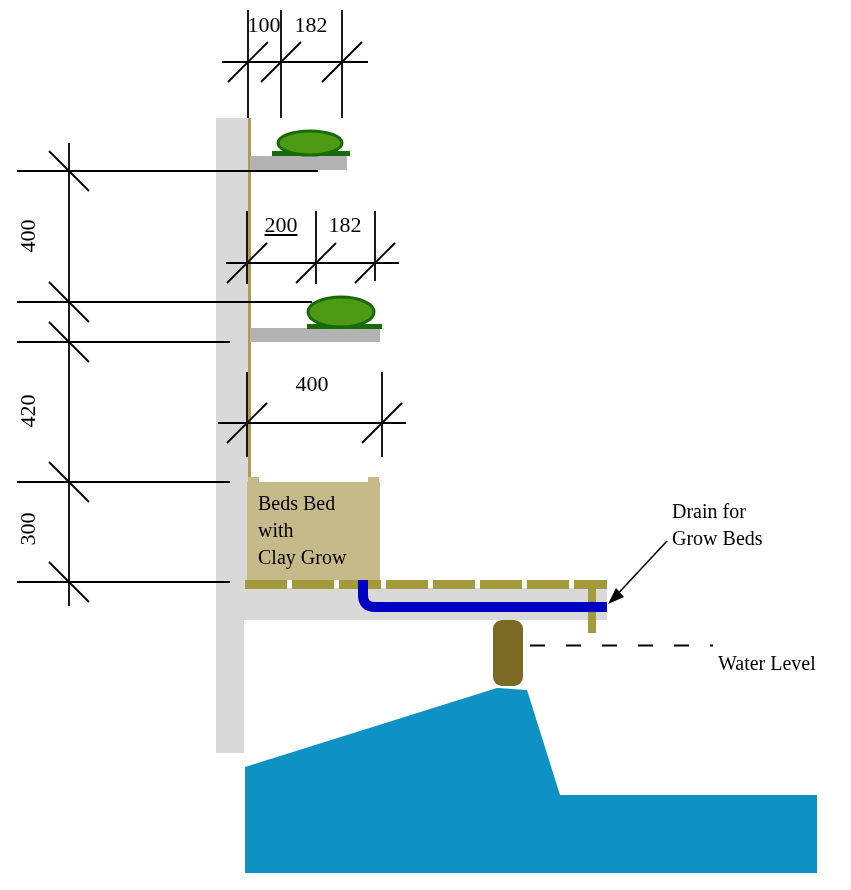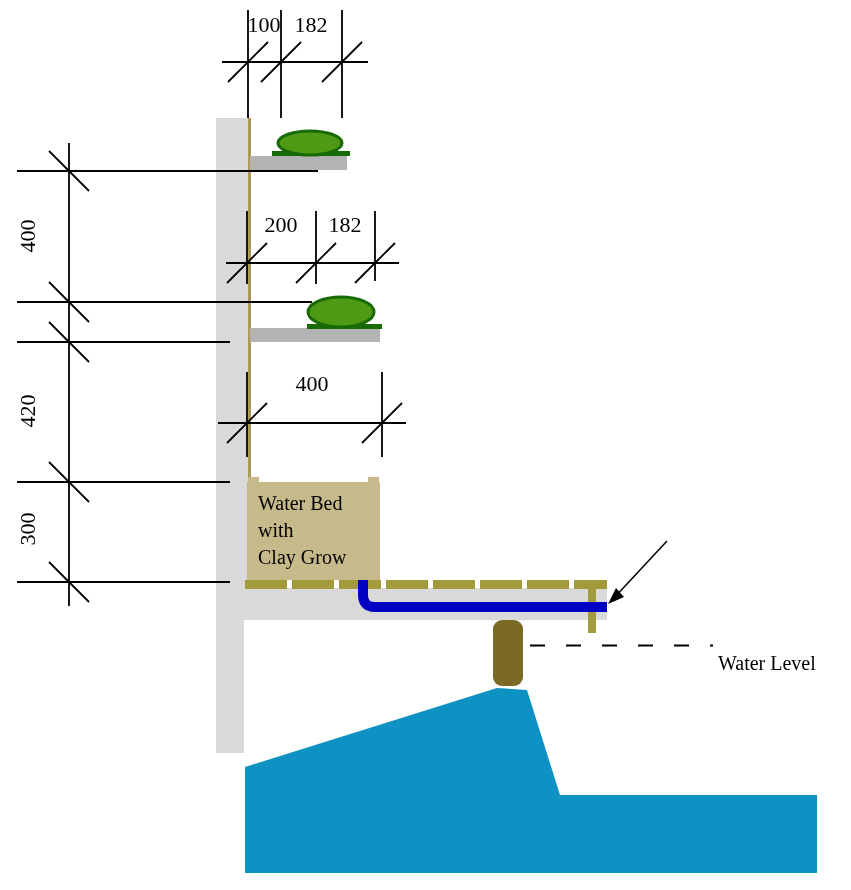--- a/index.html
+++ b/index.html
@@ -119,31 +119,35 @@
 
     <g>
       <line x1="667" y1="541" x2="613" y2="599" style="stroke:var(--line_black);stroke-width:1.5"></line>
       <polygon points="608,604 624,597 616,588" style="fill:var(--line_black)"></polygon>
     </g>
   </svg>
 
   <div class="lbl dim-num" style="left:264px; top:12px;">100</div>
   <div class="lbl dim-num" style="left:311px; top:12px;">182</div>
 
-  <div class="lbl dim-num" style="left:281px; top:212px;">200</div>
+  <div class="lbl dim-num" style="left:281px; top:212px;text-decoration:underline;">200</div>
   <div class="lbl dim-num" style="left:345px; top:212px;">182</div>
 
   <div class="lbl dim-num" style="left:312px; top:371px;">400</div>
 
   <div class="lbl dim-num-rot" style="left:28px; top:236px;">400</div>
   <div class="lbl dim-num-rot" style="left:28px; top:411px;">420</div>
   <div class="lbl dim-num-rot" style="left:28px; top:529px;">300</div>
 
   <div class="lbl txt" style="left:258px; top:490px;">
-    <div>Water Bed</div>
+    <div>Beds Bed</div>
     <div>with</div>
     <div>Clay Grow</div>
   </div>
 
+  <div class="lbl txt" style="left:672px; top:498px;">
+    <div>Drain for</div>
+    <div>Grow Beds</div>
+  </div>
 
   <div class="lbl txt" style="left:718px; top:650px;">Water Level</div>
 
 </div>
 
 </body></html>

